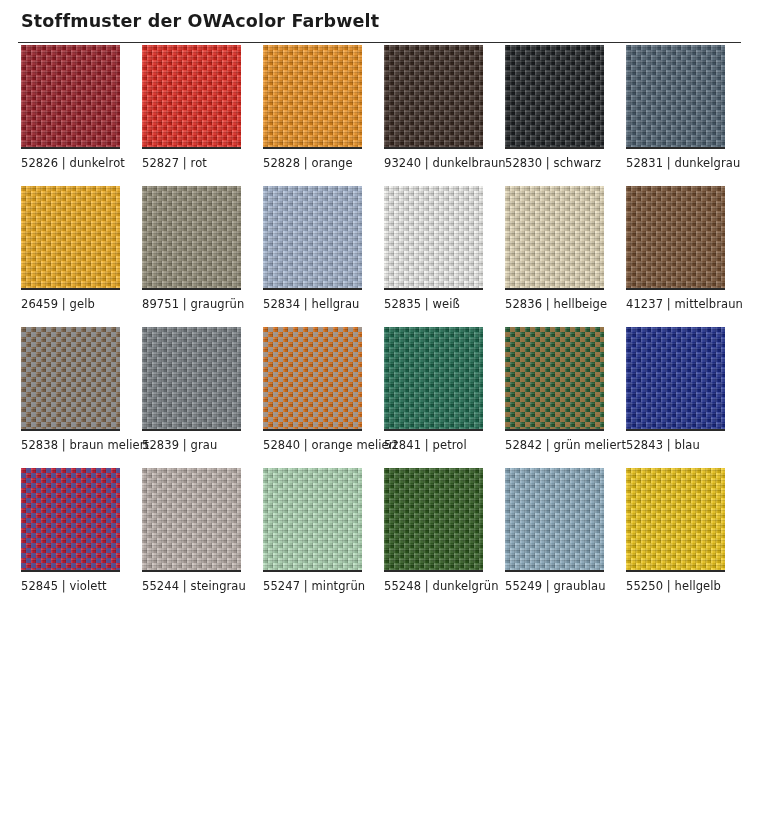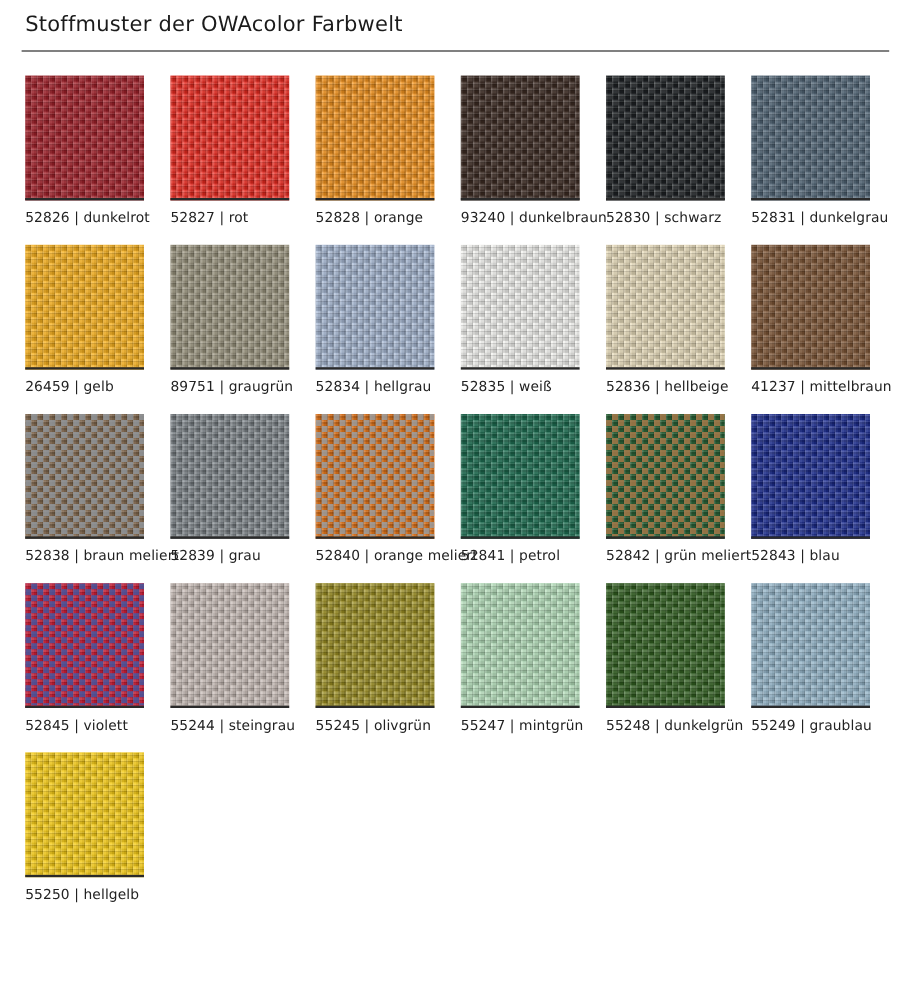--- a/index.html
+++ b/index.html
@@ -24,37 +24,37 @@
     box-sizing: border-box;
     padding: 0 18px;
   }
 
   
   .page-header {
     padding-top: 10px;
   }
   .page-title {
     font-size: 17.5px;
-    font-weight: 400;
+    font-weight: 700;
     letter-spacing: 0.2px;
     color: #1b1b1b;
     margin: 0;
     padding: 0 0 6px 3px;
     line-height: 1.3;
   }
   .title-rule {
     height: 0;
     border-top: 1.5px solid #2e2e2e;
     margin: 3px 0 0 0;
     width: 723px;
   }
 
   
   .swatch-grid {
-    margin-top: 20px;
+    margin-top: 2px;
     display: grid;
     grid-template-columns: repeat(6, 99px);
     column-gap: 22px;
     row-gap: 16px;
     padding-left: 3px;
   }
 
   .swatch-cell {
     width: 99px;
   }
@@ -234,24 +234,20 @@
         <div class="swatch-chip melange" style="background-color: rgb(216, 32, 58);">
           <div class="melange-layer" style="--alt: #2a3d8f;"></div>
         </div>
         <div class="swatch-label">52845 | violett</div>
       </div>
       <div class="swatch-cell">
         <div class="swatch-chip" style="background-color: rgb(194, 182, 176);"></div>
         <div class="swatch-label">55244 | steingrau</div>
       </div>
       <div class="swatch-cell">
-        <div class="swatch-chip" style="background-color: rgb(154, 141, 33);"></div>
-        <div class="swatch-label">55245 | olivgrün</div>
-      </div>
-      <div class="swatch-cell">
         <div class="swatch-chip" style="background-color: rgb(178, 220, 184);"></div>
         <div class="swatch-label">55247 | mintgrün</div>
       </div>
       <div class="swatch-cell">
         <div class="swatch-chip" style="background-color: rgb(47, 93, 31);"></div>
         <div class="swatch-label">55248 | dunkelgrün</div>
       </div>
       <div class="swatch-cell">
         <div class="swatch-chip" style="background-color: rgb(143, 176, 196);"></div>
         <div class="swatch-label">55249 | graublau</div>

